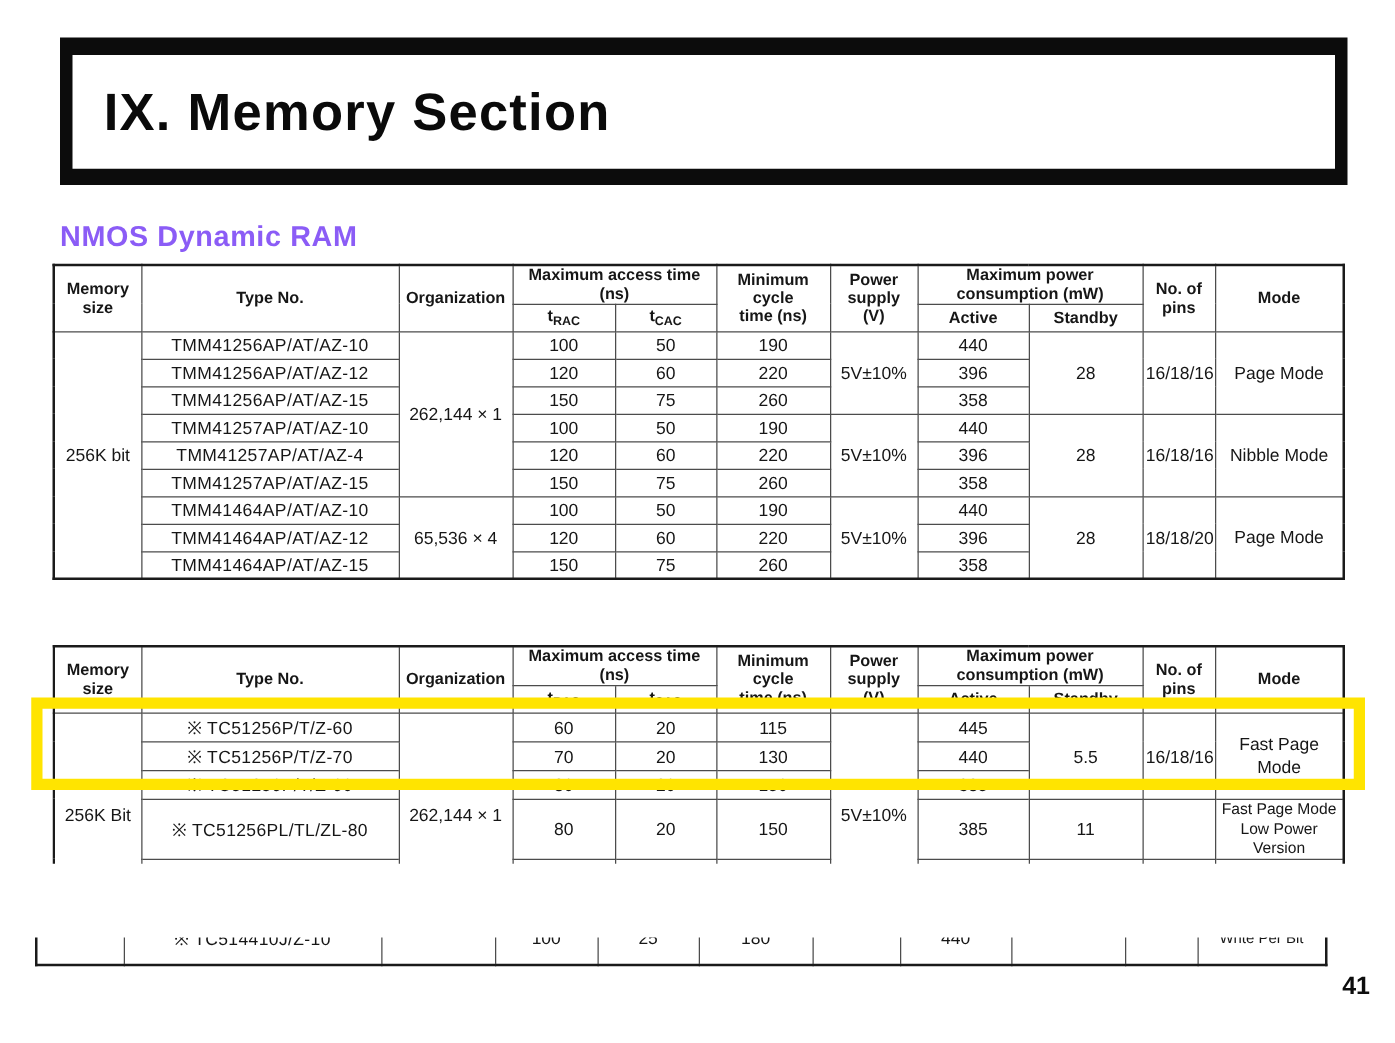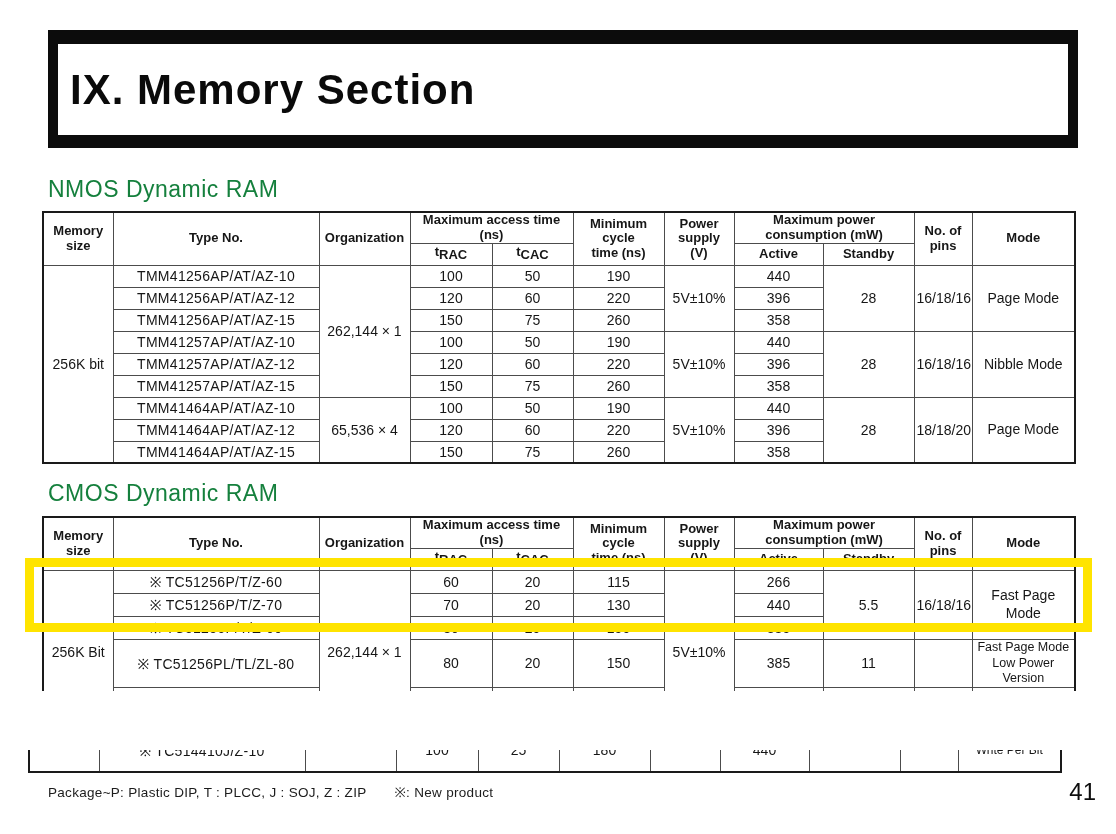--- a/index.html
+++ b/index.html
@@ -8,43 +8,43 @@
     font-family:"Liberation Sans",sans-serif; color:#111; overflow:hidden;
     margin:0 auto;
   }
   
   .title-box{
     position:absolute; left:48px; top:30px; width:1030px; height:118px;
     border:10px solid #0c0c0c; border-top-width:14px; border-bottom-width:13px;
     box-sizing:border-box; display:flex; align-items:center; background:#fff;
   }
   .title-box .title-text{
-    padding-left:12px; font-size:42px; font-weight:bold; letter-spacing:1px; color:#0a0a0a;
+    padding-left:25px; font-size:42px; font-weight:bold; letter-spacing:1px; color:#0a0a0a;
   }
   
   .section-heading{
-    position:absolute; left:48px; font-size:23px; font-weight:normal; color:#15803d; letter-spacing:0.5px;
+    position:absolute; left:48px; font-size:23px; font-weight:bold; color:#8b5cf6; letter-spacing:0.5px;
   }
   #nmos-heading{top:176px;}
   #cmos-heading{top:480px;}
   
   table.spec{
     border-collapse:collapse; table-layout:fixed; width:1032px;
     border:2px solid #1a1a1a; background:#fff;
   }
   table.spec th, table.spec td{
     border:1px solid #4c4c4c; padding:0 2px; overflow:hidden;
     text-align:center; vertical-align:middle; color:#161616;
   }
   table.spec th{font-size:13px; font-weight:bold; line-height:1.15;}
   table.spec td{font-size:14px;}
   th.small-hdr{font-size:11.5px;margin-left:26px;}
   th.mid-hdr{font-size:12.5px;}
   .prewrap{white-space:pre-line;}
-  .sub{font-size:13px; vertical-align:-3px; letter-spacing:0;}
+  .sub{font-size:10px; vertical-align:-3px; letter-spacing:0;}
   td.mode-cell{text-align:left; padding-left:9px; font-size:13.5px; line-height:1.25;}
   td.type-cell{font-size:14px; letter-spacing:0.3px;}
   tr.h22{height:22px;} tr.h23{height:23px;} tr.h40{height:40px;} tr.h44{height:44px;} tr.h46{height:46px;}
   thead tr{height:22px;}
   #nmos-table-wrap{position:absolute; left:42px; top:211px;}
   
   #cmos-table-wrap{
     position:absolute; left:42px; top:516px; width:1036px; height:175px; overflow:hidden;
   }
   
@@ -56,21 +56,21 @@
   .highlight-box{
     position:absolute; left:25px; top:558px; width:1067px; height:74px;
     border:9px solid #ffe400; box-sizing:border-box; z-index:5; pointer-events:none;
   }
   
   .footer-note{
     position:absolute; left:48px; top:783px; font-size:13.5px; color:#1c1c1c; letter-spacing:0.3px;
   }
   .footer-note .gap{display:inline-block; width:28px;}
   .page-number{
-    position:absolute; right:20px; top:778px; font-size:24px; font-weight:normal; color:#0d0d0d;
+    position:absolute; right:20px; top:778px; font-size:20px; font-weight:bold; color:#0d0d0d;
   }
 </style>
 </head>
 <body>
 
 <div class="page">
 
   <div class="title-box">
     <div class="title-text">IX. Memory Section</div>
   </div>
@@ -150,21 +150,21 @@
           <td>100</td>
           <td>50</td>
           <td>190</td>
           <td rowspan="3">5V±10%</td>
           <td>440</td>
           <td rowspan="3">28</td>
           <td rowspan="3">16/18/16</td>
           <td rowspan="3" class="mode-cell">Nibble Mode</td>
         </tr>
         <tr class="h22">
-          <td class="type-cell">TMM41257AP/AT/AZ-12</td>
+          <td class="type-cell">TMM41257AP/AT/AZ-4</td>
           <td>120</td>
           <td>60</td>
           <td>220</td>
           <td>396</td>
         </tr>
         <tr class="h22">
           <td class="type-cell">TMM41257AP/AT/AZ-15</td>
           <td>150</td>
           <td>75</td>
           <td>260</td>
@@ -193,21 +193,20 @@
           <td class="type-cell">TMM41464AP/AT/AZ-15</td>
           <td>150</td>
           <td>75</td>
           <td>260</td>
           <td>358</td>
         </tr>
       </tbody>
     </table>
   </div>
 
-  <div class="section-heading" id="cmos-heading">CMOS Dynamic RAM</div>
 
   <div id="cmos-table-wrap">
     <table class="spec">
       <colgroup>
         <col style="width:70px">
           <col style="width:206px">
           <col style="width:91px">
         <col style="width:82px">
           <col style="width:81px">
           <col style="width:91px">
@@ -244,21 +243,21 @@
       </thead>
       <tbody>
         <tr class="h23">
           <td rowspan="5">256K Bit</td>
           <td class="type-cell">※ TC51256P/T/Z-60</td>
           <td rowspan="5">262,144 × 1</td>
           <td>60</td>
           <td>20</td>
           <td>115</td>
           <td rowspan="5">5V±10%</td>
-          <td>266</td>
+          <td>445</td>
           <td rowspan="3">5.5</td>
           <td rowspan="3">16/18/16</td>
           <td rowspan="3" class="mode-cell prewrap">Fast Page
 Mode</td>
         </tr>
         <tr class="h23">
           <td class="type-cell">※ TC51256P/T/Z-70</td>
           <td>70</td>
           <td>20</td>
           <td>130</td>
@@ -325,18 +324,15 @@
           <td></td>
           <td></td>
           <td class="mode-cell" style="font-size:12px;text-align:center;">Write Per Bit</td>
         </tr>
       </tbody>
     </table>
   </div>
 
   <div class="highlight-box" style="border-color: rgb(255, 228, 0);"></div>
 
-  <div class="footer-note">
-    <span>Package~P: Plastic DIP, T : PLCC, J : SOJ, Z : ZIP</span><span class="gap"></span><span>※: New product</span>
-  </div>
   <div class="page-number">41</div>
 
 </div>
 
 </body></html>

